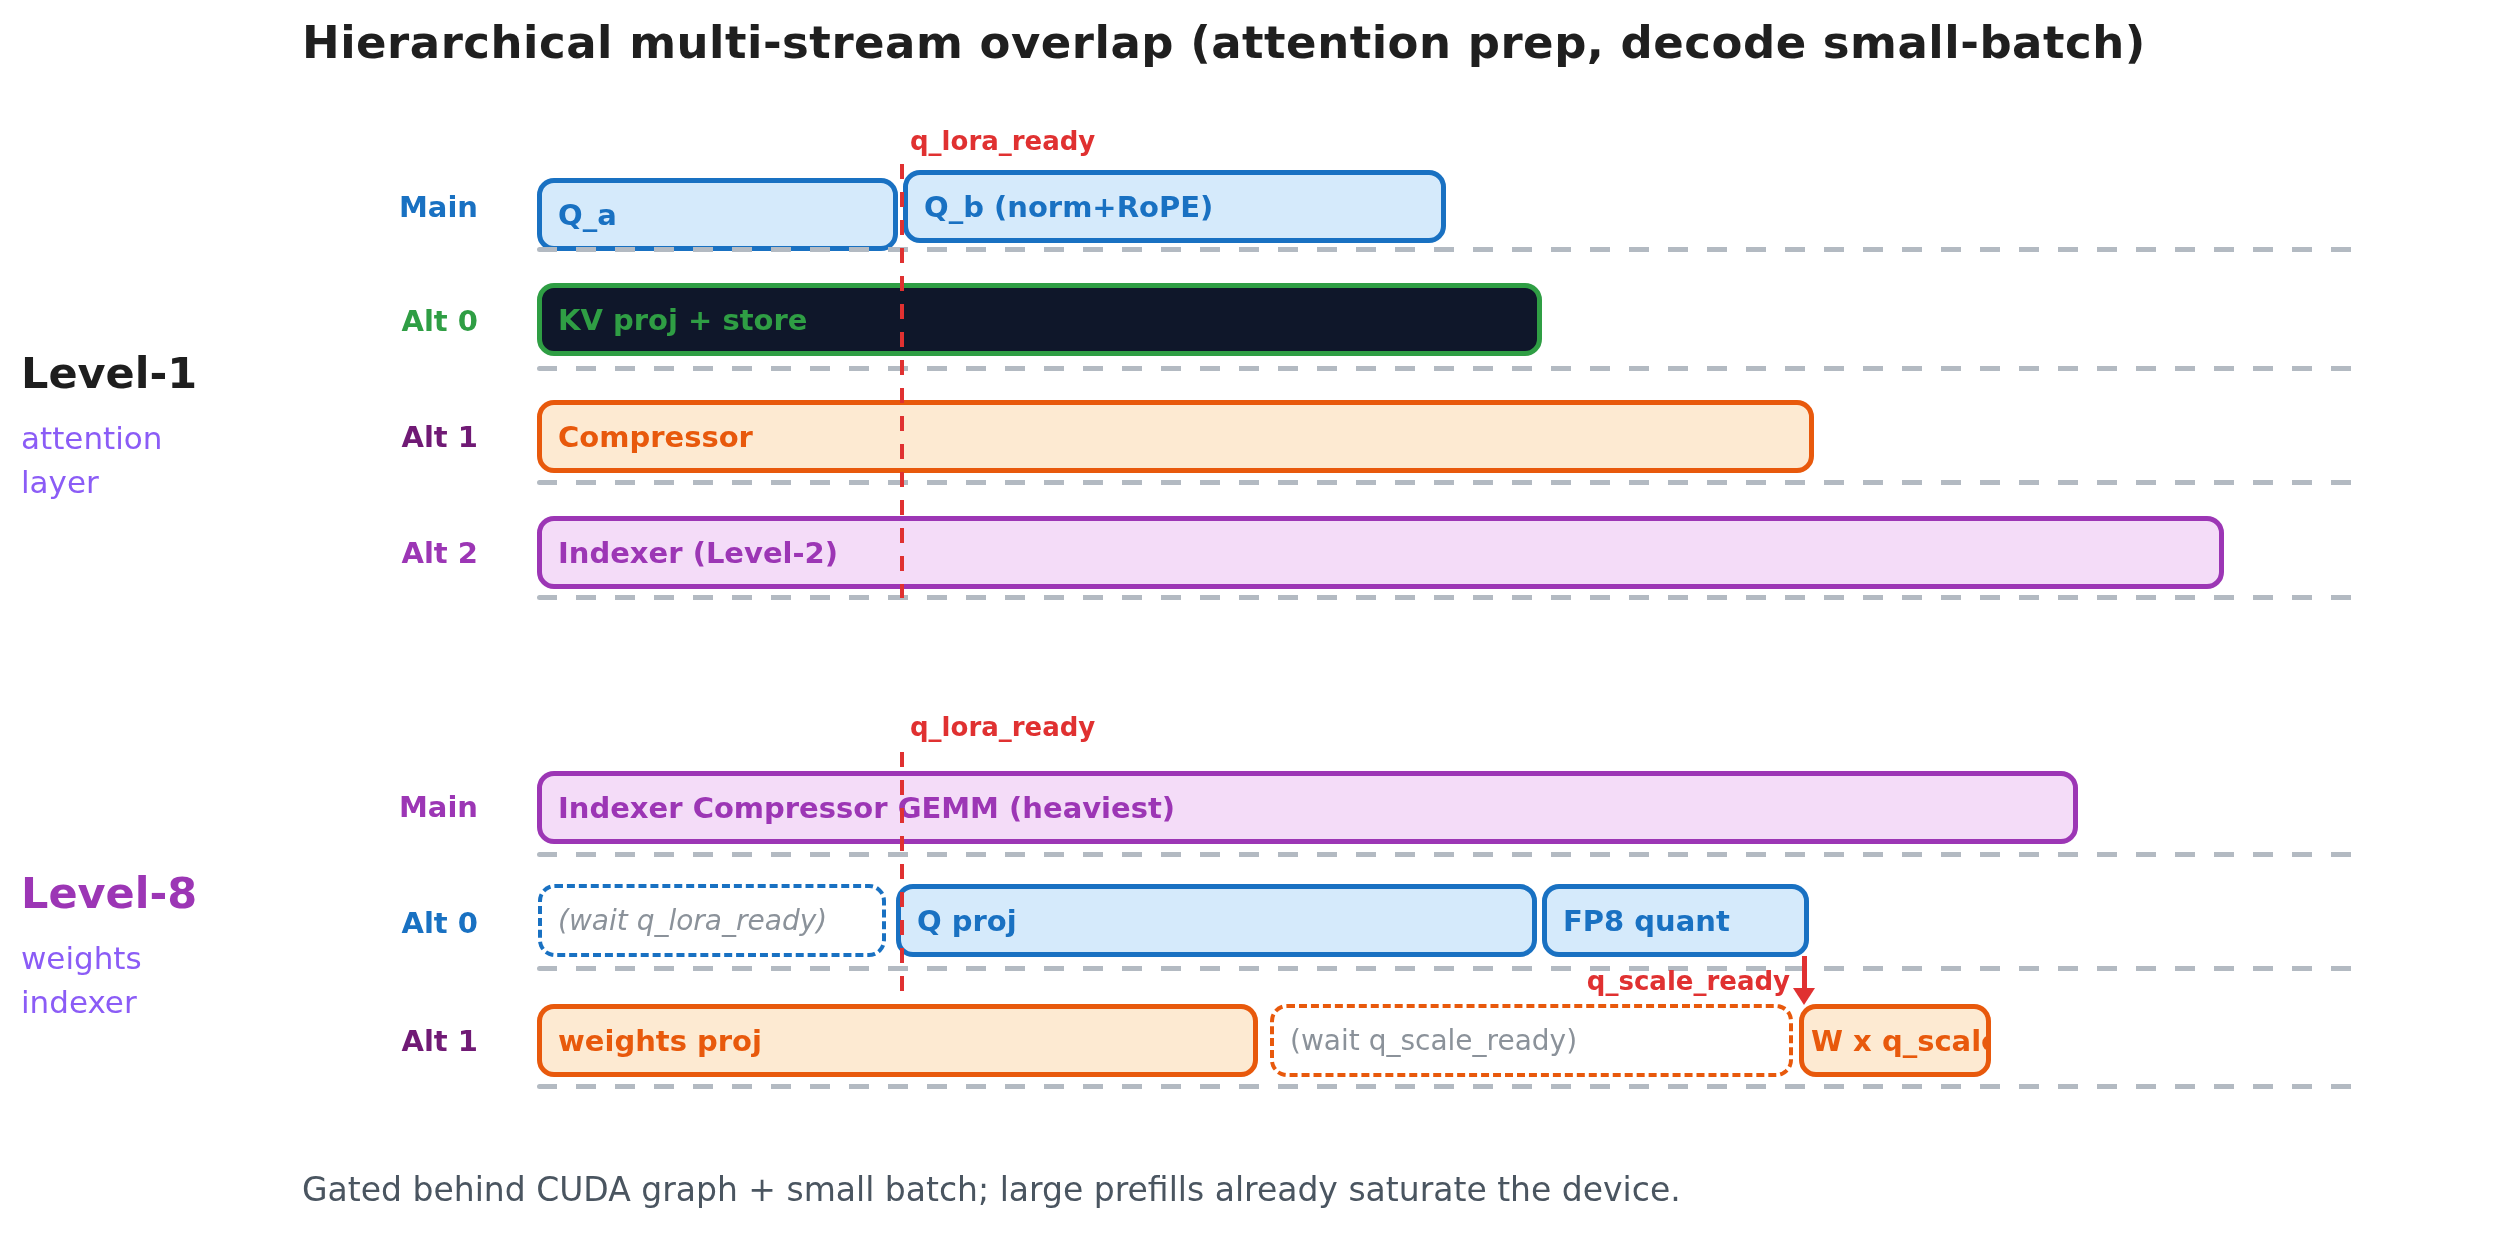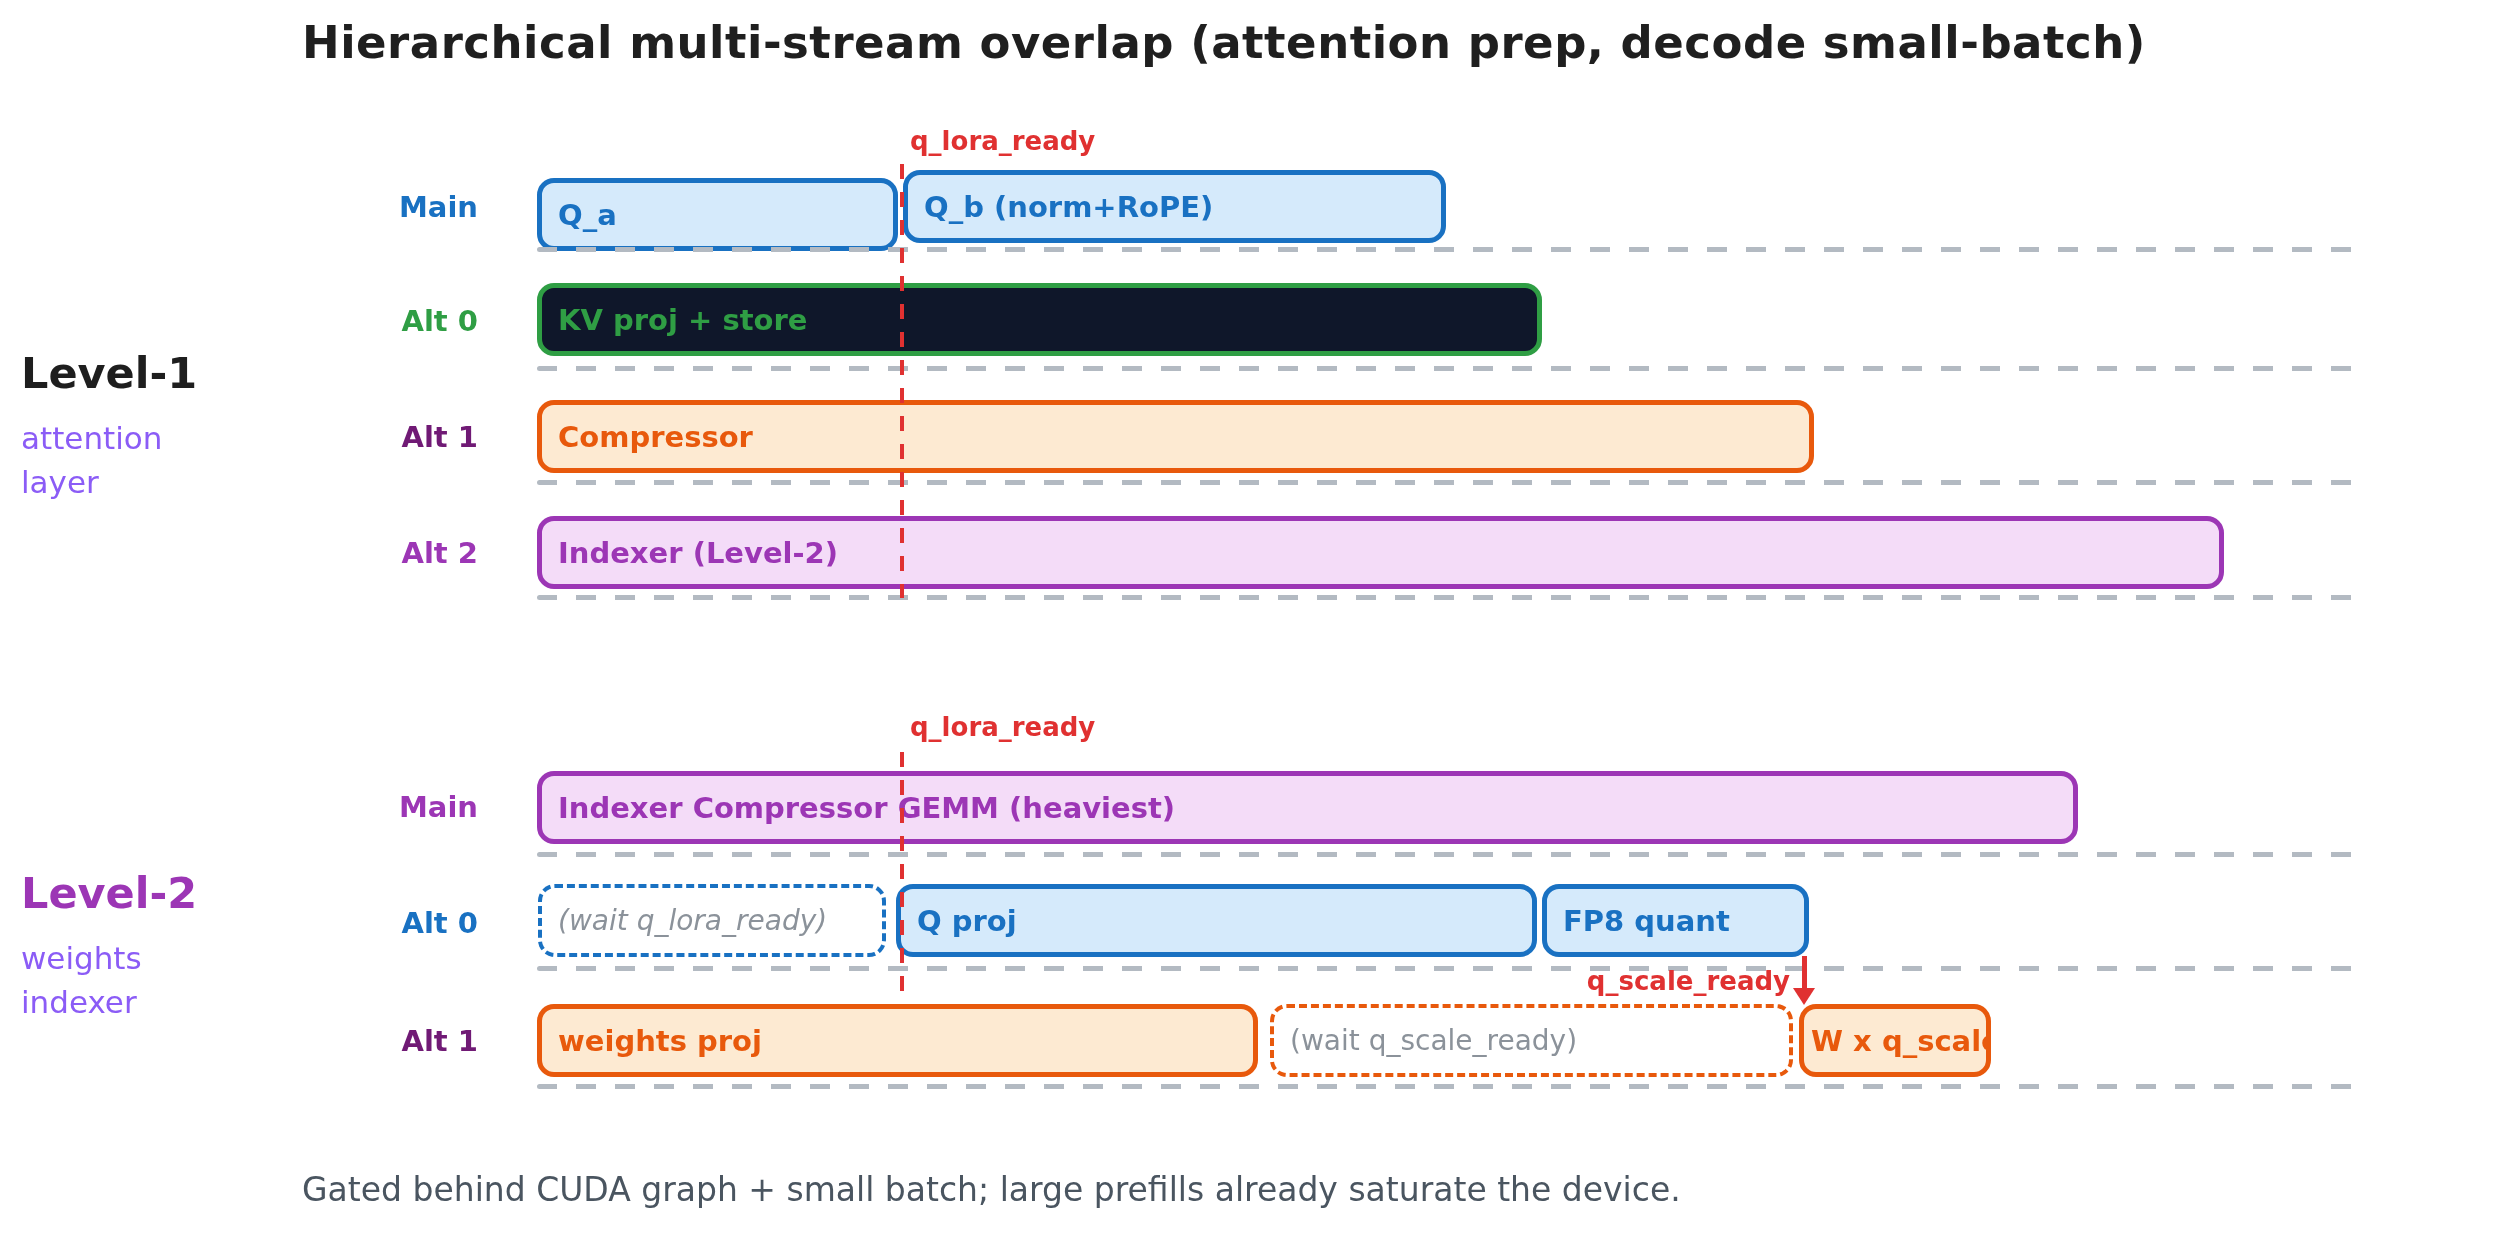--- a/index.html
+++ b/index.html
@@ -77,21 +77,21 @@
   <div class="bar c-purple" style="left:537px;top:516px;width:1687px;">Indexer (Level-2)</div>
 
   <div class="hdash" style="left:537px;top:247px;width:1828px;"></div>
   <div class="hdash" style="left:537px;top:366px;width:1828px;"></div>
   <div class="hdash" style="left:537px;top:480px;width:1828px;"></div>
   <div class="hdash" style="left:537px;top:595px;width:1828px;"></div>
 
   <div class="vdash-red" style="left:900px;top:164px;height:434px;"></div>
   <div class="event-label" style="left:910px;top:126px;">q_lora_ready</div>
 
-  <div class="sec-heading c-purple" style="left:21px;top:868px;">Level-2</div>
+  <div class="sec-heading c-purple" style="left:21px;top:868px;">Level-8</div>
   <div class="sec-sub" style="left:21px;top:940px;">weights</div>
   <div class="sec-sub" style="left:21px;top:984px;">indexer</div>
 
   <div class="row-label t-purple" style="left:330px;top:790px;">Main</div>
   <div class="row-label t-blue" style="left:330px;top:906px;">Alt 0</div>
   <div class="row-label t-orange" style="left:330px;top:1024px;">Alt 1</div>
 
   <div class="bar c-purple" style="left:537px;top:771px;width:1541px;">Indexer Compressor GEMM (heaviest)</div>
 
   <div class="waitbox c-blue" style="left:538px;top:884px;width:348px;font-style:italic;">(wait q_lora_ready)</div>

